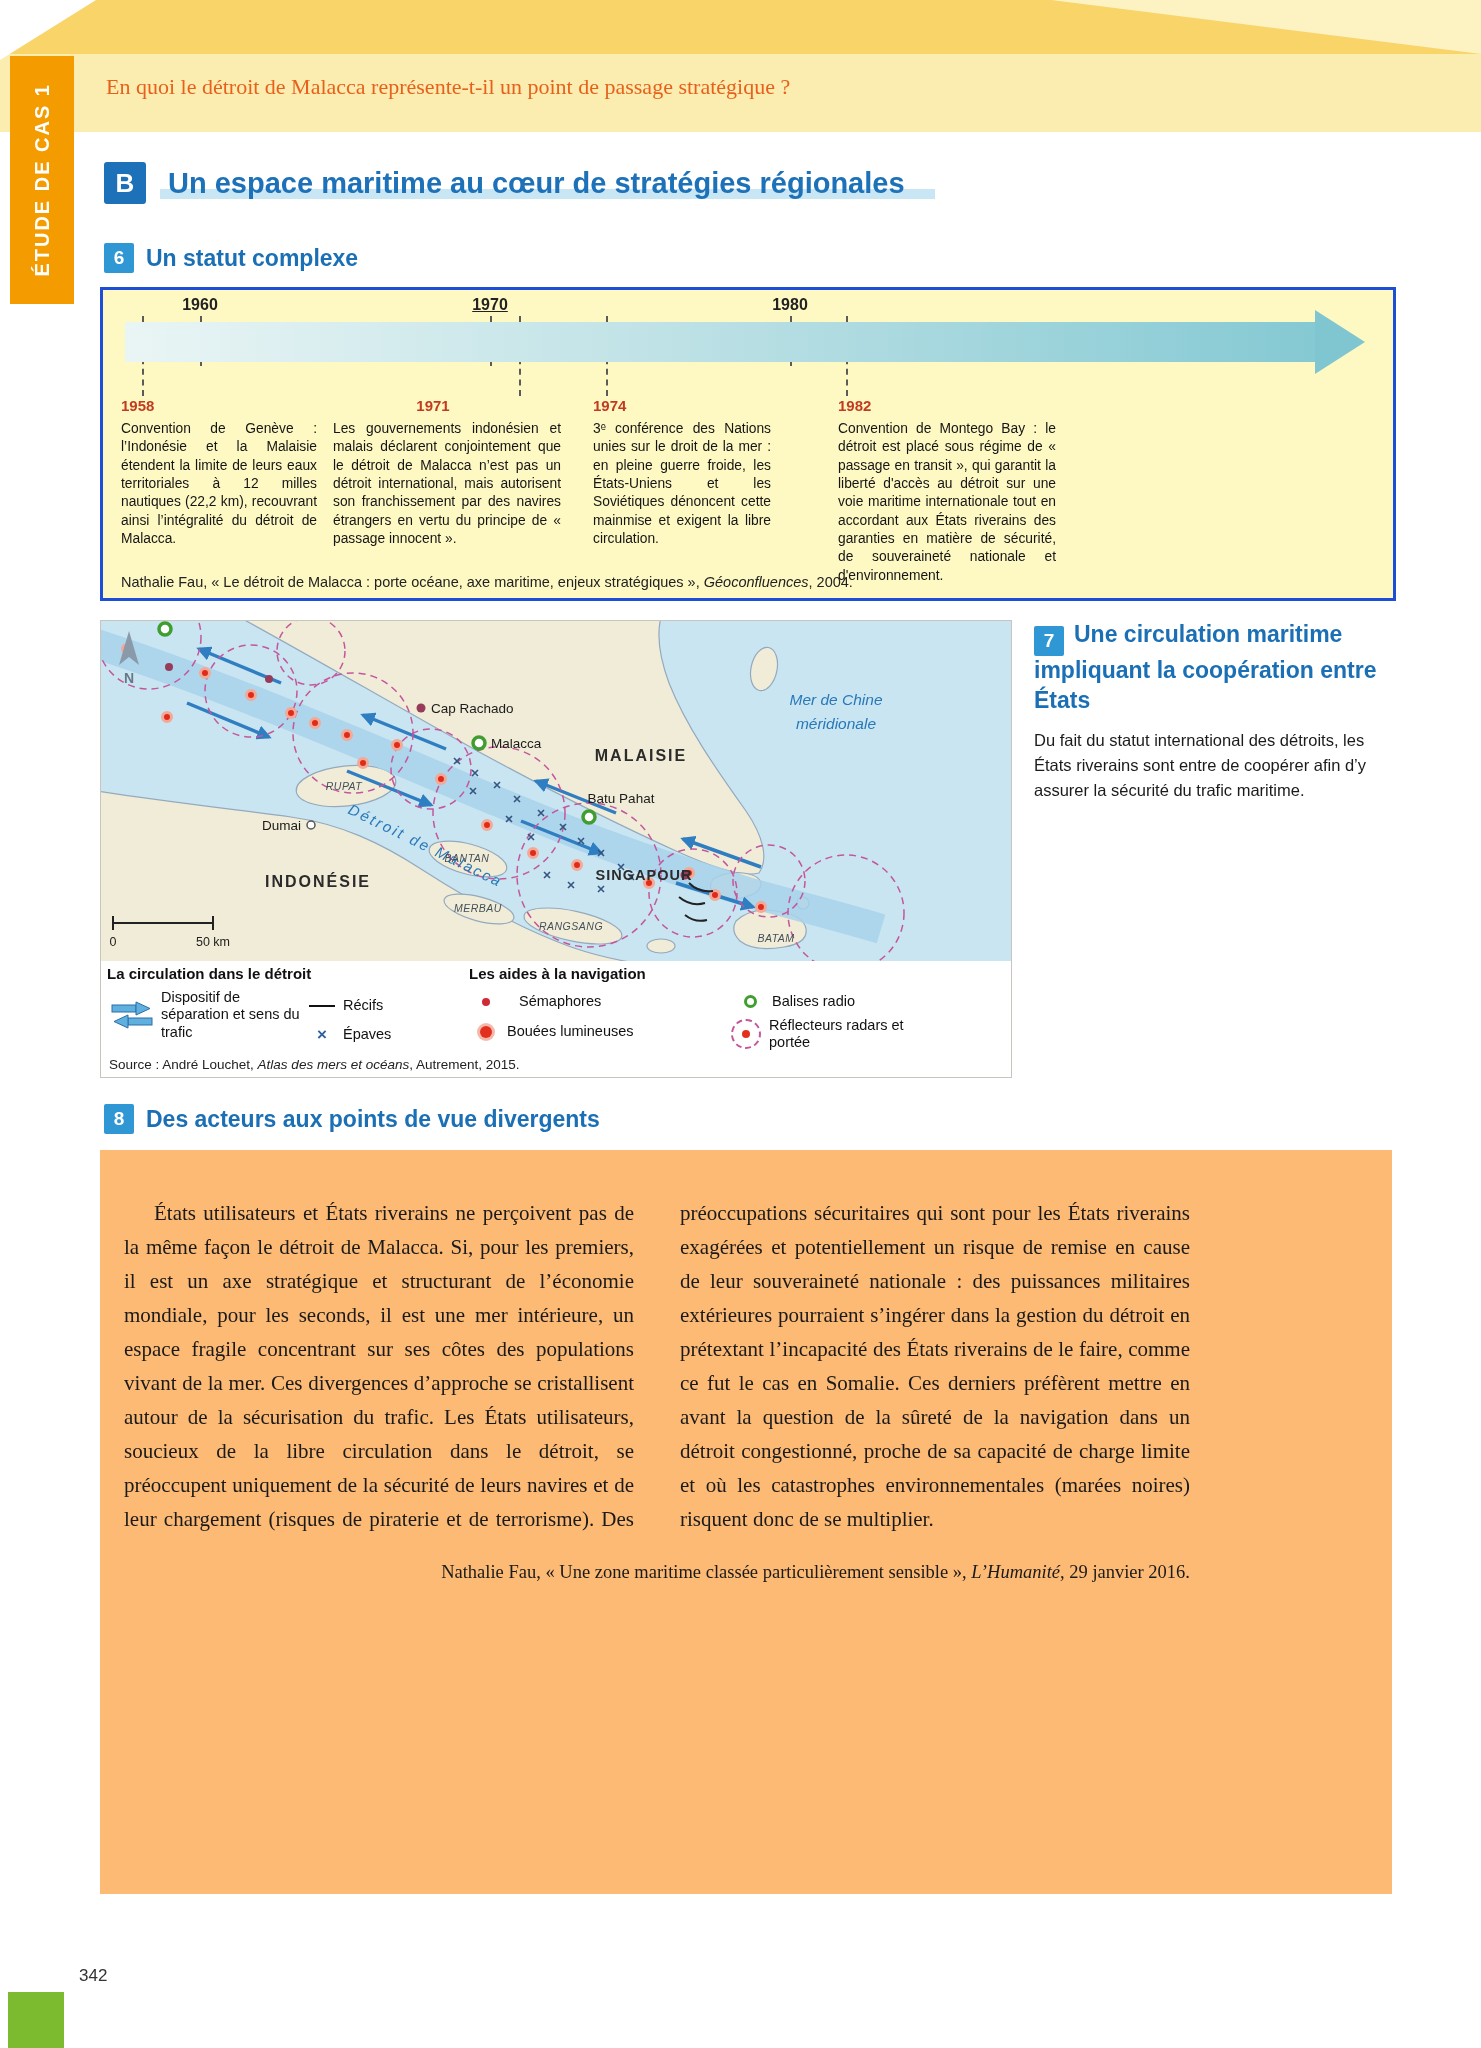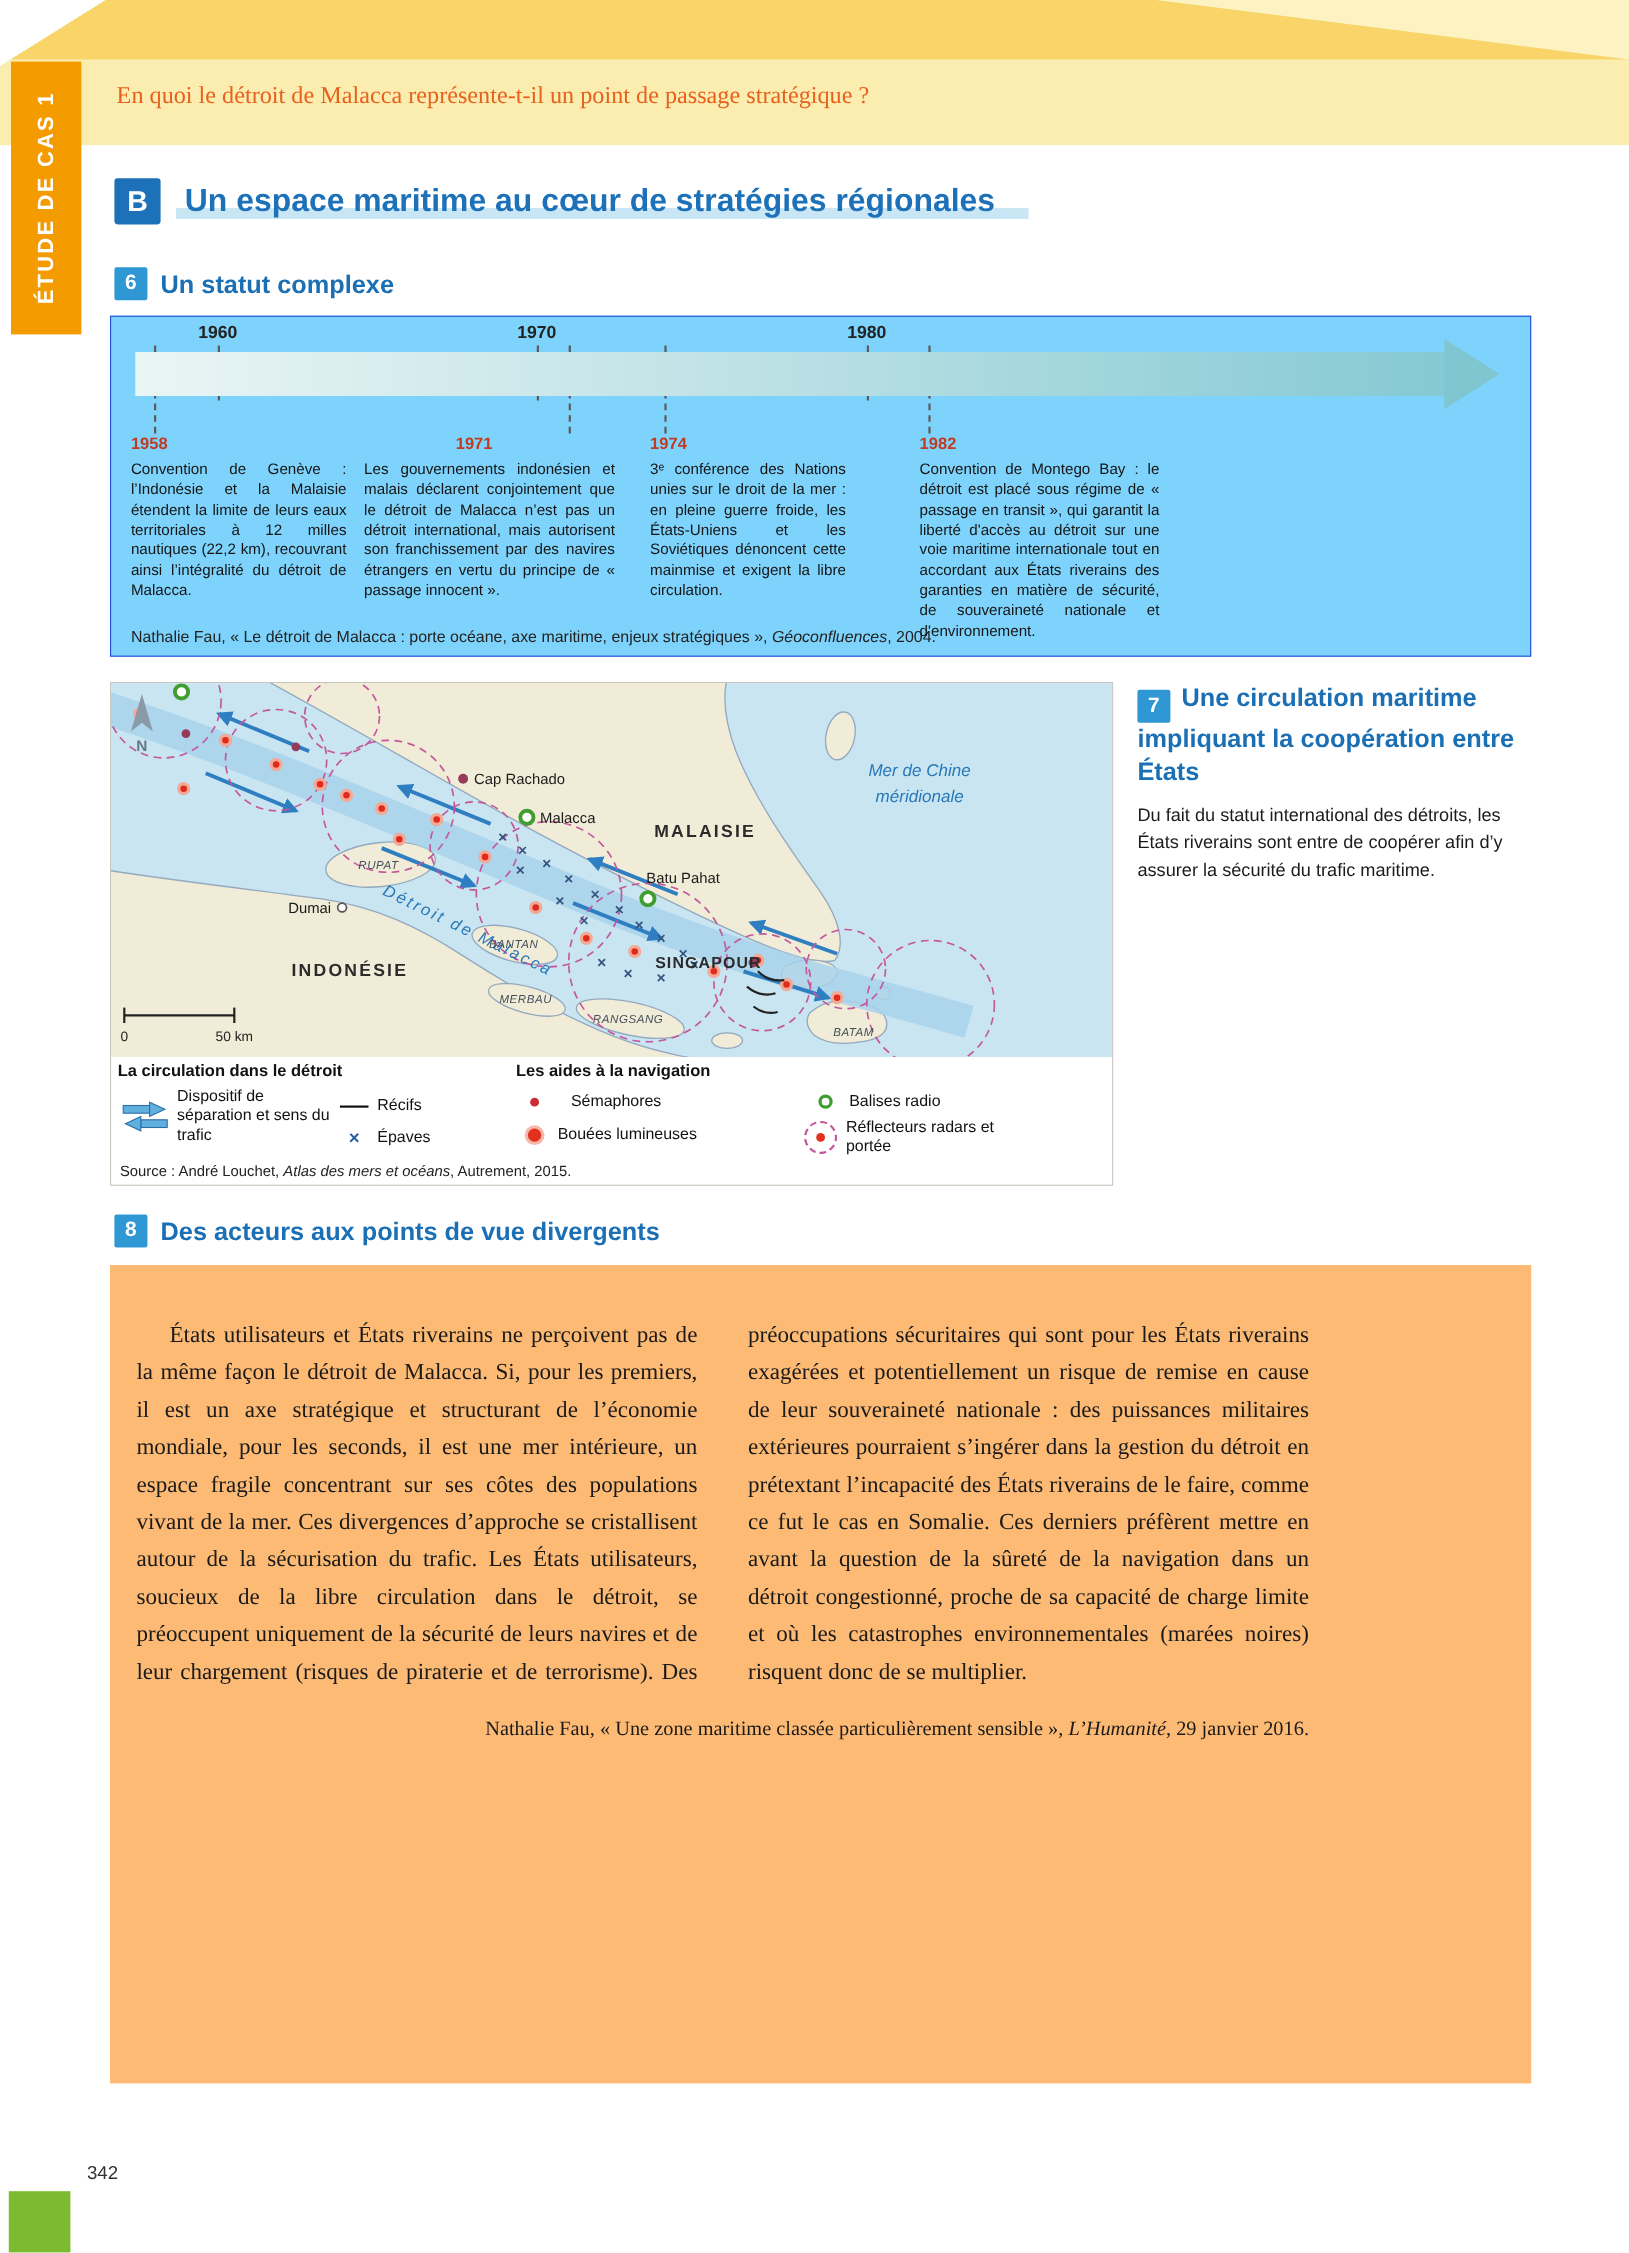--- a/index.html
+++ b/index.html
@@ -30,21 +30,21 @@
   .band{background:linear-gradient(to top,#C9E6F4 0 30%,transparent 30%);padding:0 30px 0 8px;}
 
   
   .dochead{position:absolute;display:flex;align-items:center;}
   .nsq{width:30px;height:30px;background:#2F97D3;color:#fff;font-weight:bold;font-size:19px;
         display:inline-flex;align-items:center;justify-content:center;border-radius:2px;flex:0 0 auto;}
   .dochead h2{margin:0 0 0 12px;font-size:23px;font-weight:bold;color:#1A6FB5;}
 
   
   .tlbox{position:absolute;left:100px;top:287px;width:1290px;height:308px;
-        border:1px solid #1d4ed8;background:#7dd3fc;}
+        border:3px solid #1d4ed8;background:#fef9c3;}
   .tltrack{position:absolute;left:18px;top:6px;width:1254px;height:100px;}
   .tlyear{position:absolute;top:0;font-weight:bold;font-size:16px;color:#222;transform:translateX(-50%);}
   .tldash{position:absolute;width:0;border-left:2px dashed #5b5b5b;}
   .dash-year{top:20px;height:50px;}
   .dash-date{top:20px;height:80px;}
   .tlband{position:absolute;left:4px;top:26px;height:40px;width:1190px;
         background:linear-gradient(90deg,#EAF5F5 0%,#BFE2E6 45%,#85C9D3 100%);}
   .tlarrow{position:absolute;left:1194px;top:14px;width:0;height:0;
         border-top:32px solid transparent;border-bottom:32px solid transparent;border-left:50px solid #7FC6D0;}
   .tlevents{position:absolute;left:18px;top:106px;width:1254px;}
@@ -119,21 +119,21 @@
   </div>
 
   <div class="dochead" style="left:104px;top:243px;">
     <span class="nsq">6</span>
     <h2>Un statut complexe</h2>
   </div>
 
   <div class="tlbox">
     <div class="tltrack">
       <span class="tlyear" style="left:79px;">1960</span>
-      <span class="tlyear" style="left:369px;">1970</span>
+      <span class="tlyear" style="left:369px;text-decoration:underline;">1970</span>
       <span class="tlyear" style="left:669px;">1980</span>
       <div class="tldash dash-date" style="left:21px;"></div>
       <div class="tldash dash-year" style="left:79px;"></div>
       <div class="tldash dash-year" style="left:369px;"></div>
       <div class="tldash dash-date" style="left:398px;"></div>
       <div class="tldash dash-date" style="left:485px;"></div>
       <div class="tldash dash-year" style="left:669px;"></div>
       <div class="tldash dash-date" style="left:725px;"></div>
       <div class="tlband"></div>
       <div class="tlarrow"></div>

